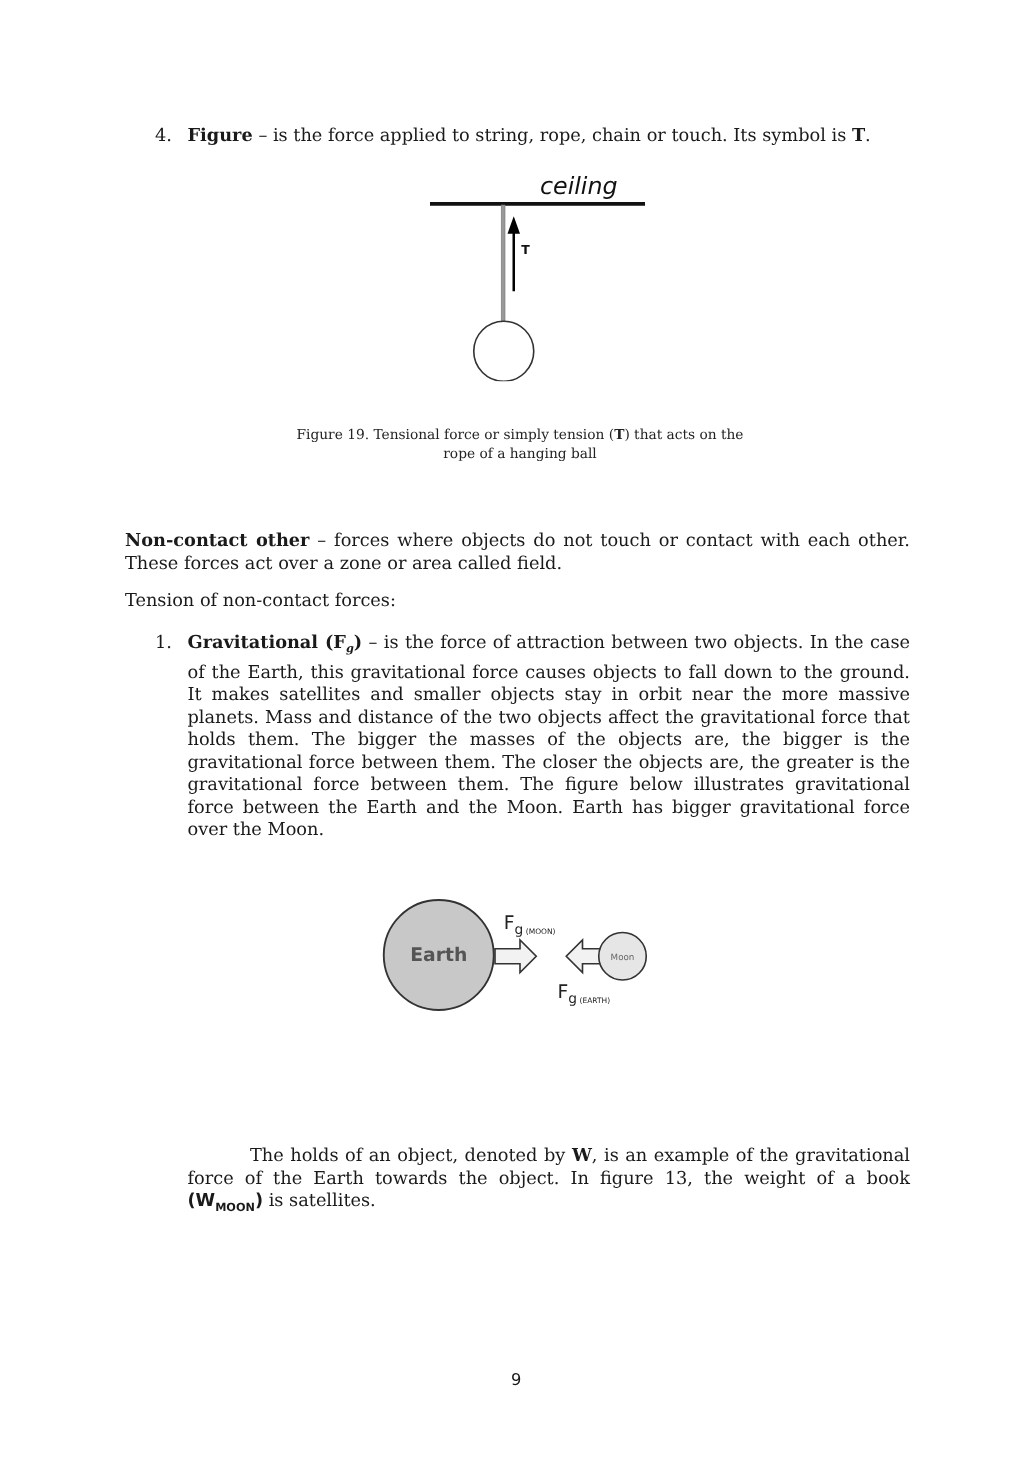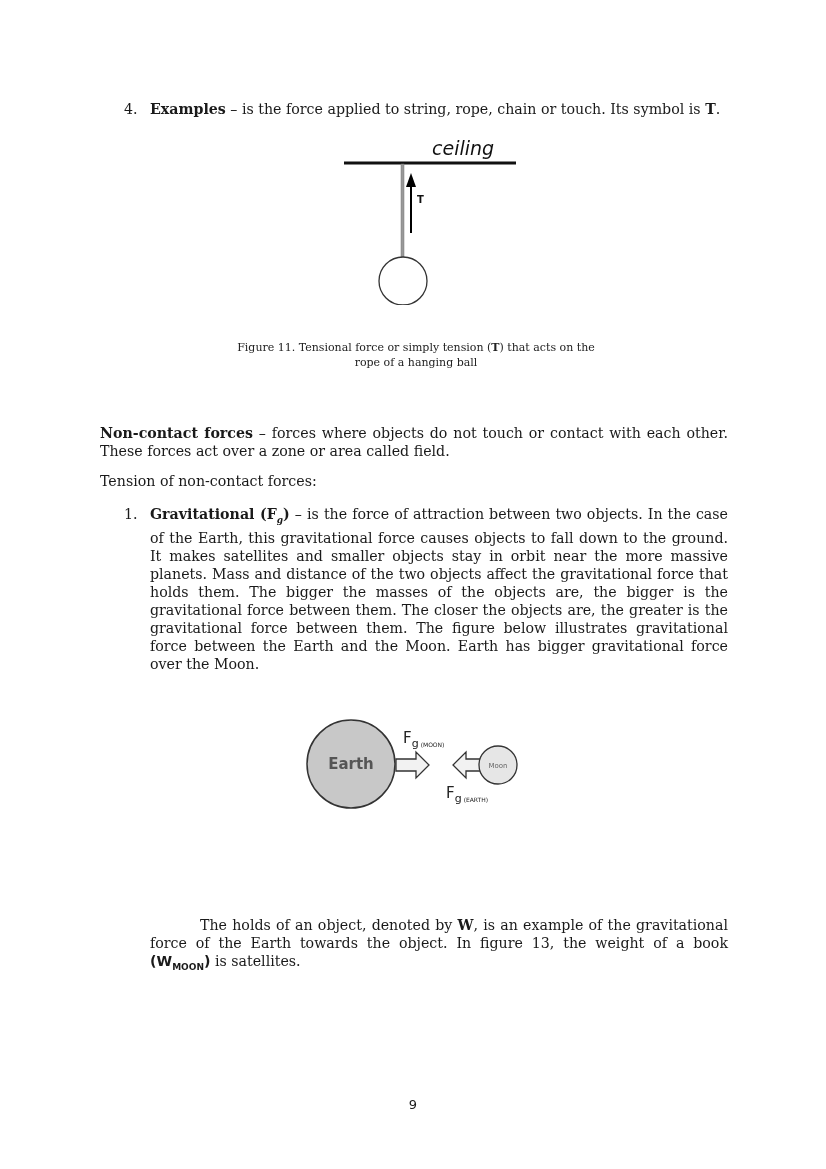--- a/index.html
+++ b/index.html
@@ -27,41 +27,41 @@
   .fig11 { left: 342px; top: 133px; width: 180px; height: 172px; }
   .fig12 { left: 305px; top: 718px; width: 215px; height: 96px; }
   .svgtext-sans { font-family: "DejaVu Sans", "Liberation Sans", sans-serif; }
 </style>
 </head>
 <body>
 
 <div class="page">
 
   <div class="para item4">
-    <span class="num">4.</span><b>Examples</b><span> – is the force applied to string, rope, chain or touch. Its symbol is </span><b>T</b><span>.</span>
+    <span class="num">4.</span><b>Figure</b><span> – is the force applied to string, rope, chain or touch. Its symbol is </span><b>T</b><span>.</span>
   </div>
 
   <div class="fig fig11">
     <svg width="180" height="172" viewBox="0 0 180 172">
       <text x="90" y="22" class="svgtext-sans" font-size="19" font-style="italic" fill="#111">ceiling</text>
       <line x1="2" y1="30" x2="174" y2="30" stroke="#111" stroke-width="3"></line>
       <rect x="59" y="31" width="3" height="95" fill="#999" stroke="#777" stroke-width="0.5"></rect>
       <line x1="69" y1="100" x2="69" y2="52" stroke="#000" stroke-width="2"></line>
       <polygon points="64,54 74,54 69,40" fill="#000"></polygon>
       <text x="75" y="70" class="svgtext-sans" font-size="10" font-weight="bold" fill="#111">T</text>
       <circle cx="61" cy="148" r="24" fill="#fff" stroke="#333" stroke-width="1.3"></circle>
     </svg>
   </div>
 
   <div class="caption cap11">
-    <span>Figure 11. Tensional force or simply tension (</span><b>T</b><span>) that acts on the rope of a hanging ball</span>
+    <span>Figure 19. Tensional force or simply tension (</span><b>T</b><span>) that acts on the rope of a hanging ball</span>
   </div>
 
   <div class="para noncontact">
-    <b>Non-contact forces</b><span> – forces where objects do not touch or contact with each other. These forces act over a zone or area called field.</span>
+    <b>Non-contact other</b><span> – forces where objects do not touch or contact with each other. These forces act over a zone or area called field.</span>
   </div>
 
   <div class="para examples">Tension of non-contact forces:</div>
 
   <div class="para grav">
     <span class="num">1.</span>
     <div class="body">
       <b><span>Gravitational (F</span><sub class="s"><i>g</i></sub><span>)</span></b><span> – is the force of attraction between two objects. In the case of the Earth, this gravitational force causes objects to fall down to the ground. It makes satellites and smaller objects stay in orbit near the more massive planets. Mass and distance of the two objects affect the gravitational force that holds them. The bigger the masses of the objects are, the bigger is the gravitational force between them. The closer the objects are, the greater is the gravitational force between them. The figure below illustrates gravitational force between the Earth and the Moon. Earth has bigger gravitational force over the Moon.</span>
     </div>
   </div>

